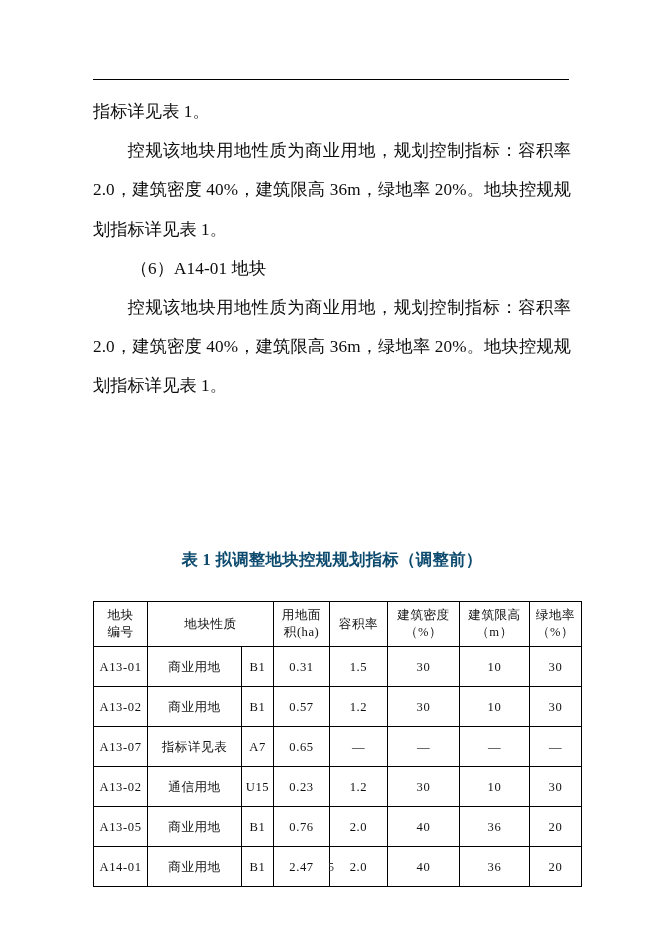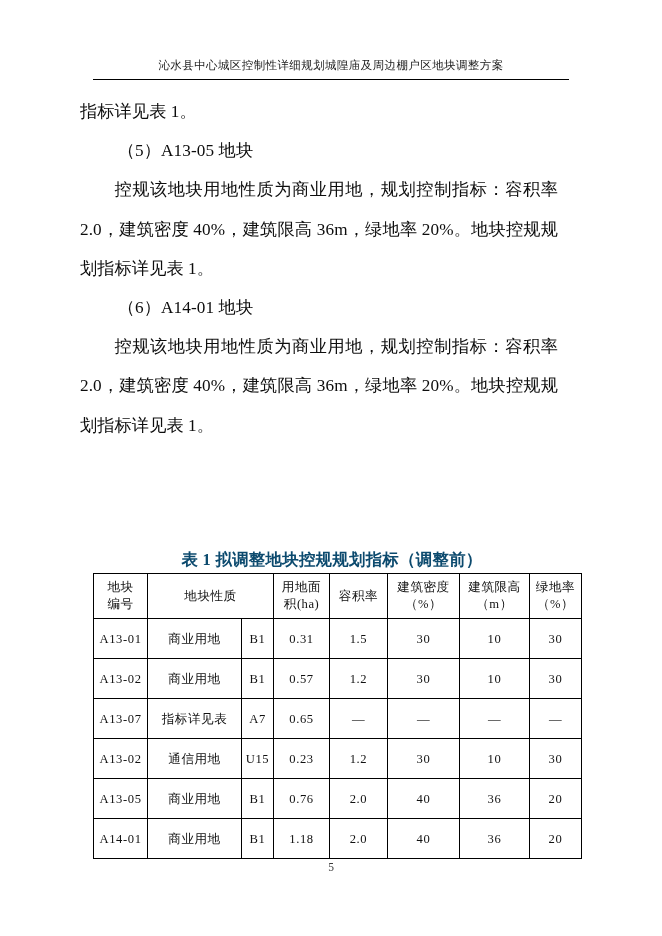--- a/index.html
+++ b/index.html
@@ -38,21 +38,21 @@
     left: 93px;
     top: 79px;
     width: 476px;
     height: 0;
     border-top: 1.6px solid #000;
   }
 
   
   .content {
     position: absolute;
-    left: 80px;
+    left: 93px;
     top: 92px;
     width: 478px;
   }
   p.para {
     margin: 0;
     font-size: 17.2px;
     line-height: 39.2px;
     text-align: justify;
     text-justify: inter-ideograph;
     letter-spacing: 0.1px;
@@ -82,20 +82,21 @@
   .tbl-wrap {
     position: absolute;
     left: 93px;
     top: 573px;
     width: 478px;
   }
   table.grid {
     border-collapse: collapse;
     width: 478px;
     table-layout: fixed;
+    margin-top: 28px;
   }
   table.grid td {
     border: 0.9px solid #000;
     text-align: center;
     vertical-align: middle;
     font-size: 12.6px;
     color: #111;
     padding: 0;
     line-height: 16px;
   }
@@ -137,26 +138,24 @@
     text-align: center;
     font-size: 11.5px;
     color: #3a3a3a;
   }
 </style>
 </head>
 <body>
 
 <div class="page">
 
-  <div class="header">沁水县中心城区控制性详细规划城隍庙及周边棚户区地块调整方案</div>
   <div class="header-rule"></div>
 
   <div class="content">
     <p class="para">指标详见表 1。</p>
-    <p class="para indent-num">（5）A13-05 地块</p>
     <p class="para indent">控规该地块用地性质为商业用地，规划控制指标：容积率 2.0，建筑密度 40%，建筑限高 36m，绿地率 20%。地块控规规划指标详见表 1。</p>
     <p class="para indent-num">（6）A14-01 地块</p>
     <p class="para indent">控规该地块用地性质为商业用地，规划控制指标：容积率 2.0，建筑密度 40%，建筑限高 36m，绿地率 20%。地块控规规划指标详见表 1。</p>
   </div>
 
   <div class="table-caption">表 1 拟调整地块控规规划指标（调整前）</div>
 
   <div class="tbl-wrap">
     <table class="grid">
       <colgroup>
@@ -247,21 +246,21 @@
           <td class="body-cell cellnum">2.0</td>
           <td class="body-cell cellnum">40</td>
           <td class="body-cell cellnum">36</td>
           <td class="body-cell cellnum">20</td>
         </tr>
 
         <tr>
           <td class="body-cell cellnum">A14-01</td>
           <td class="body-cell cellcn">商业用地</td>
           <td class="body-cell cellnum">B1</td>
-          <td class="body-cell cellnum">1.18</td>
+          <td class="body-cell cellnum">2.47</td>
           <td class="body-cell cellnum">2.0</td>
           <td class="body-cell cellnum">40</td>
           <td class="body-cell cellnum">36</td>
           <td class="body-cell cellnum">20</td>
         </tr>
       </tbody>
     </table>
   </div>
 
   <div class="page-number">5</div>

